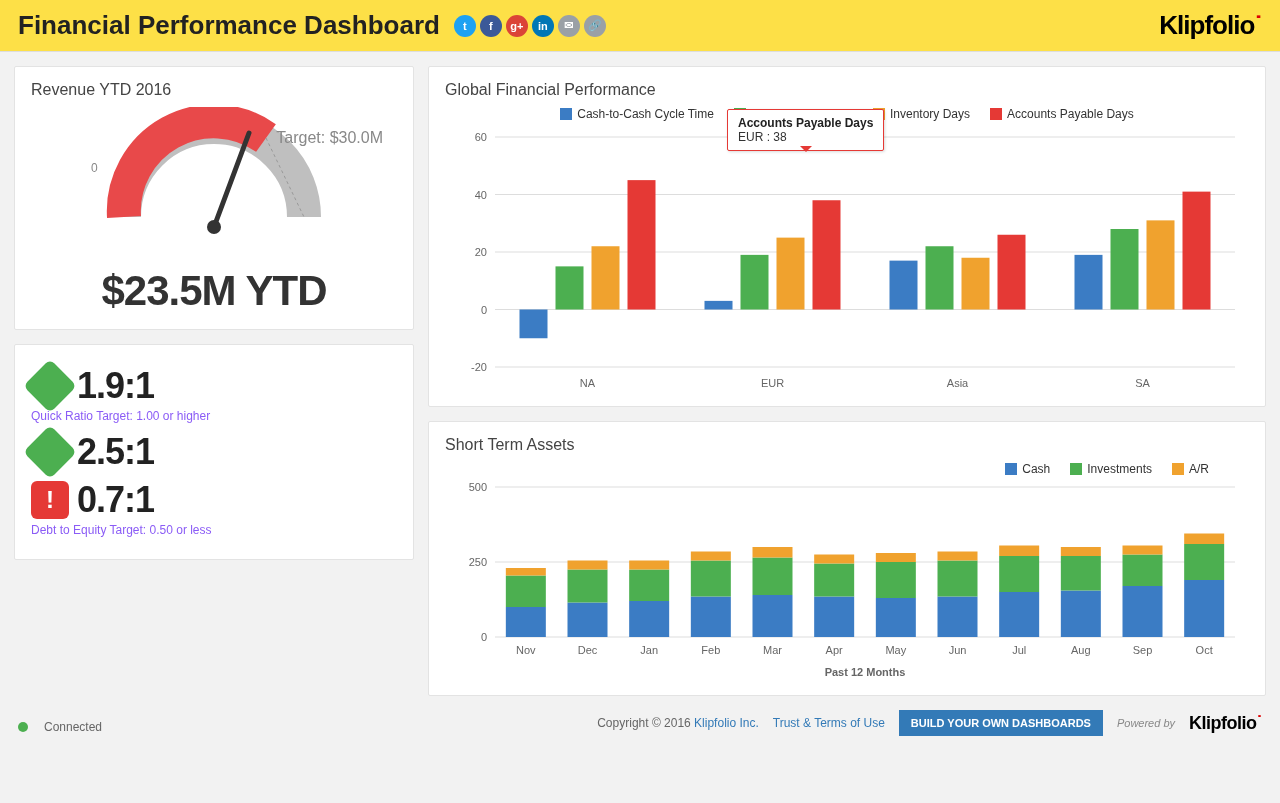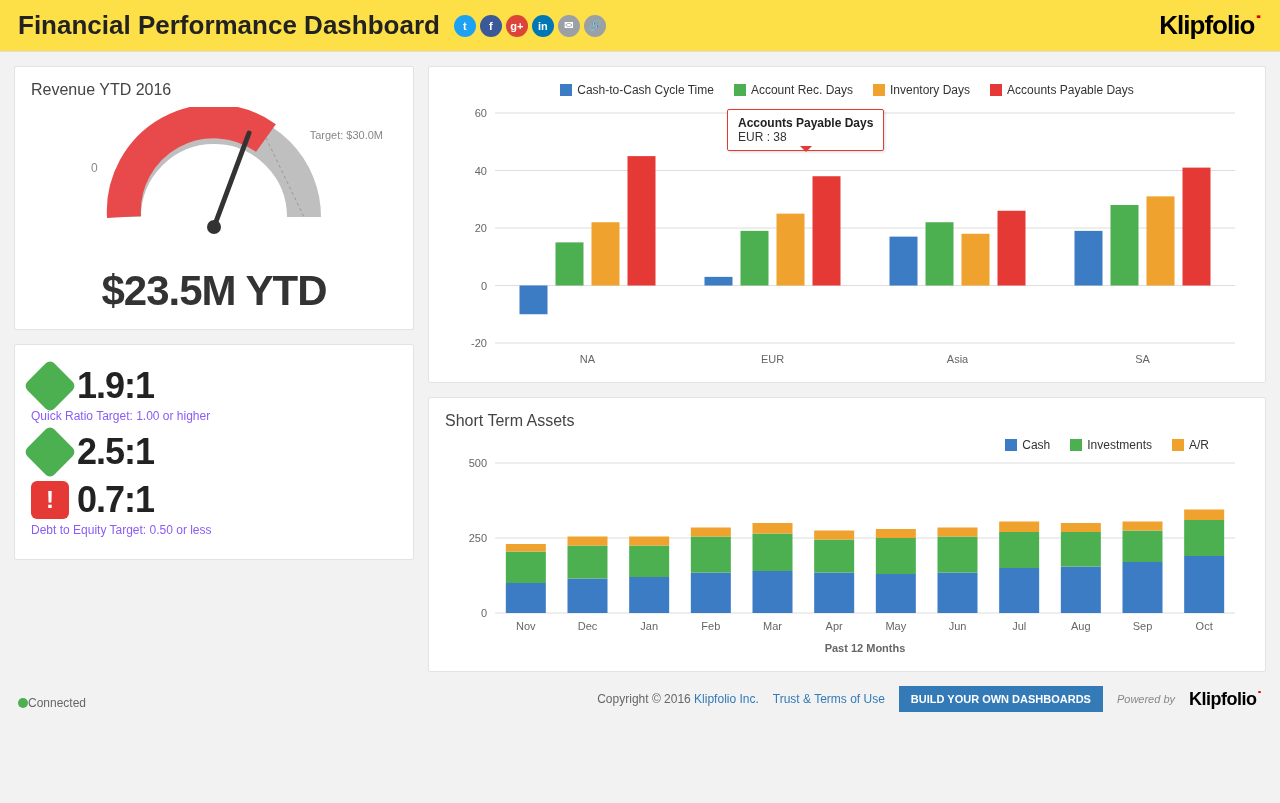--- a/index.html
+++ b/index.html
@@ -10,38 +10,38 @@
   .social-row { display:flex; gap:4px; }
   .social-icon { width:22px; height:22px; border-radius:50%; color:#fff; display:flex; align-items:center; justify-content:center; font-size:11px; font-weight:bold; cursor:pointer; }
   .brand { font-size:26px; font-weight:900; color:#000; letter-spacing:-1px; }
   .brand .red { color:#d00; }
   .main { display:grid; grid-template-columns: 400px 1fr; gap:14px; padding:14px 14px 6px 14px; }
   .card { background:#fff; border:1px solid #e3e3e3; border-radius:2px; padding:14px 16px; }
   .card-title { font-size:16px; color:#444; margin-bottom:8px; }
   .left-col { display:flex; flex-direction:column; gap:14px; }
   .gauge-wrap { position:relative; height:180px; display:flex; flex-direction:column; align-items:center; }
   .gauge-svg { width:280px; height:160px; }
-  .target-label { position:absolute; top:22px; right:14px; font-size:11px; color:#888; }
+  .target-label { position:absolute; top:22px; right:14px; font-size:16px; color:#888; }
   .zero-label { position:absolute; top:54px; left:60px; font-size:12px; color:#888;}
   .revenue-value { font-size:42px; font-weight:600; color:#333; text-align:center; letter-spacing:-1px; margin-top:-20px;}
   .ratio-row { display:flex; align-items:center; gap:8px; margin-top:6px;}
   .diamond { width:38px; height:38px; transform:rotate(45deg); border-radius:6px; }
   .ratio-val { font-size:36px; font-weight:800; color:#222; letter-spacing:-1px;}
   .ratio-sub { font-size:12px; color:#8b5cf6; margin-top:2px; margin-bottom:8px;}
   .alert-sq { width:38px; height:38px; background:#e53935; border-radius:6px; color:#fff; display:flex;align-items:center;justify-content:center; font-size:24px; font-weight:900;}
   .chart-area { position:relative; }
   .legend { display:flex; gap:20px; justify-content:center; font-size:12px; color:#333; margin:2px 0 6px 0;}
   .legend-item { display:flex; align-items:center; gap:5px;}
   .sw { width:12px; height:12px; }
   svg text { font-size:11px; fill:#666; }
   .tooltip { position:absolute; border:1px solid #e53935; background:#fff; padding:6px 10px; font-size:12px; border-radius:2px; box-shadow:1px 1px 3px rgba(0,0,0,.15);}
   .tooltip .tt-title { font-weight:bold; color:#222;}
   .tooltip::after { content:''; position:absolute; bottom:-8px; left:50%; margin-left:-6px; border:6px solid transparent; border-top-color:#e53935;}
   .footer { display:flex; align-items:center; justify-content:space-between; padding:8px 18px 14px 18px; font-size:12px; color:#666;}
-  .footer-left { display:flex; align-items:center; gap:0;margin-top:8px;}
+  .footer-left { display:flex; align-items:center; gap:16px;margin-top:8px;}
   .status-dot { width:10px; height:10px; border-radius:50%; background:#4caf50;}
   .footer-right { display:flex; align-items:center; gap:14px;}
   .footer-link { color:#337ab7; cursor:pointer;}
   .cta-btn { background:#337ab7; color:#fff; padding:7px 12px; font-size:11px; font-weight:bold; border:none; cursor:pointer;}
   .powered { font-size:11px; color:#888; font-style:italic;}
   .brand-sm { font-size:18px; font-weight:900; color:#000; letter-spacing:-0.5px;}
 </style>
 </head>
 <body>
 
@@ -97,20 +97,21 @@
         <div class="ratio-val">0.7:1</div>
       </div>
       <div class="ratio-sub">Debt to Equity Target: 0.50 or less</div>
     </div>
 
   </div>
 
   <div class="right-col" style="display:flex;flex-direction:column;gap:14px;">
 
     <div class="card chart-area" style="padding-bottom:6px;">
+      <div class="card-title">Global Financial Performance</div>
       <div class="legend" id="legend-1">
           <div class="legend-item">
             <span class="sw" style="background:#3b7cc4"></span>
             <span>Cash-to-Cash Cycle Time</span>
           </div>
           <div class="legend-item">
             <span class="sw" style="background:#4caf50"></span>
             <span>Account Rec. Days</span>
           </div>
           <div class="legend-item">

